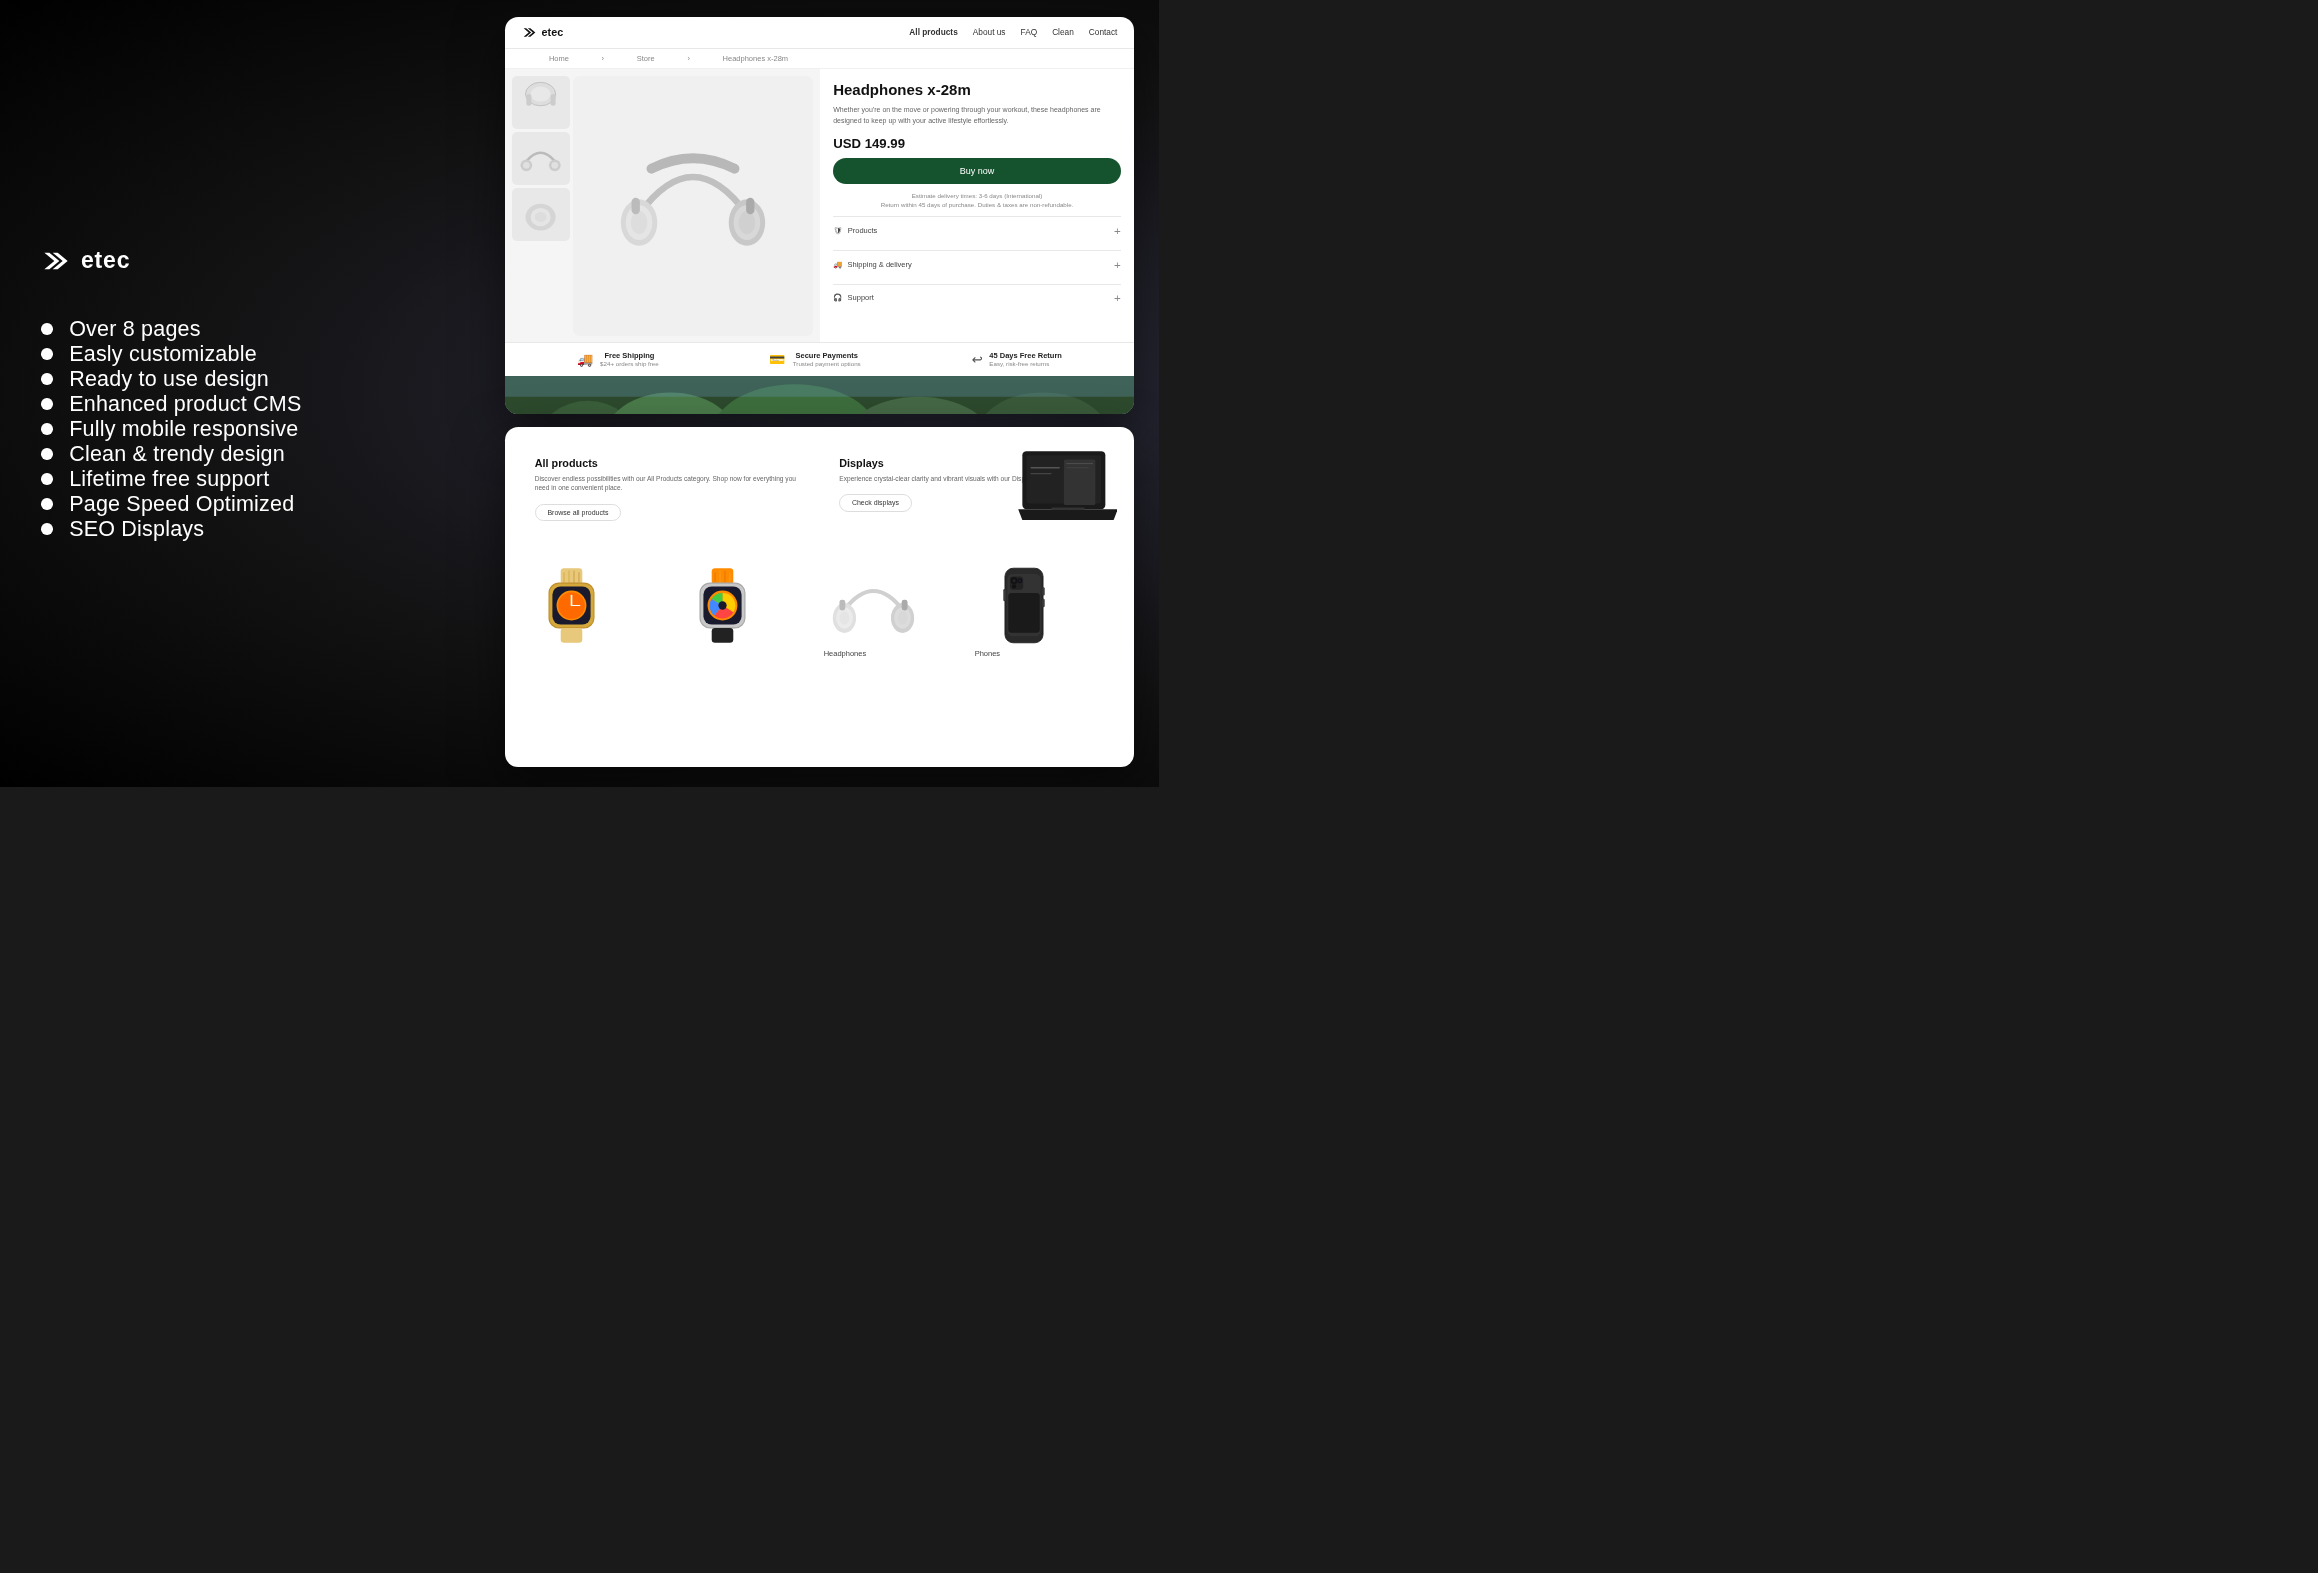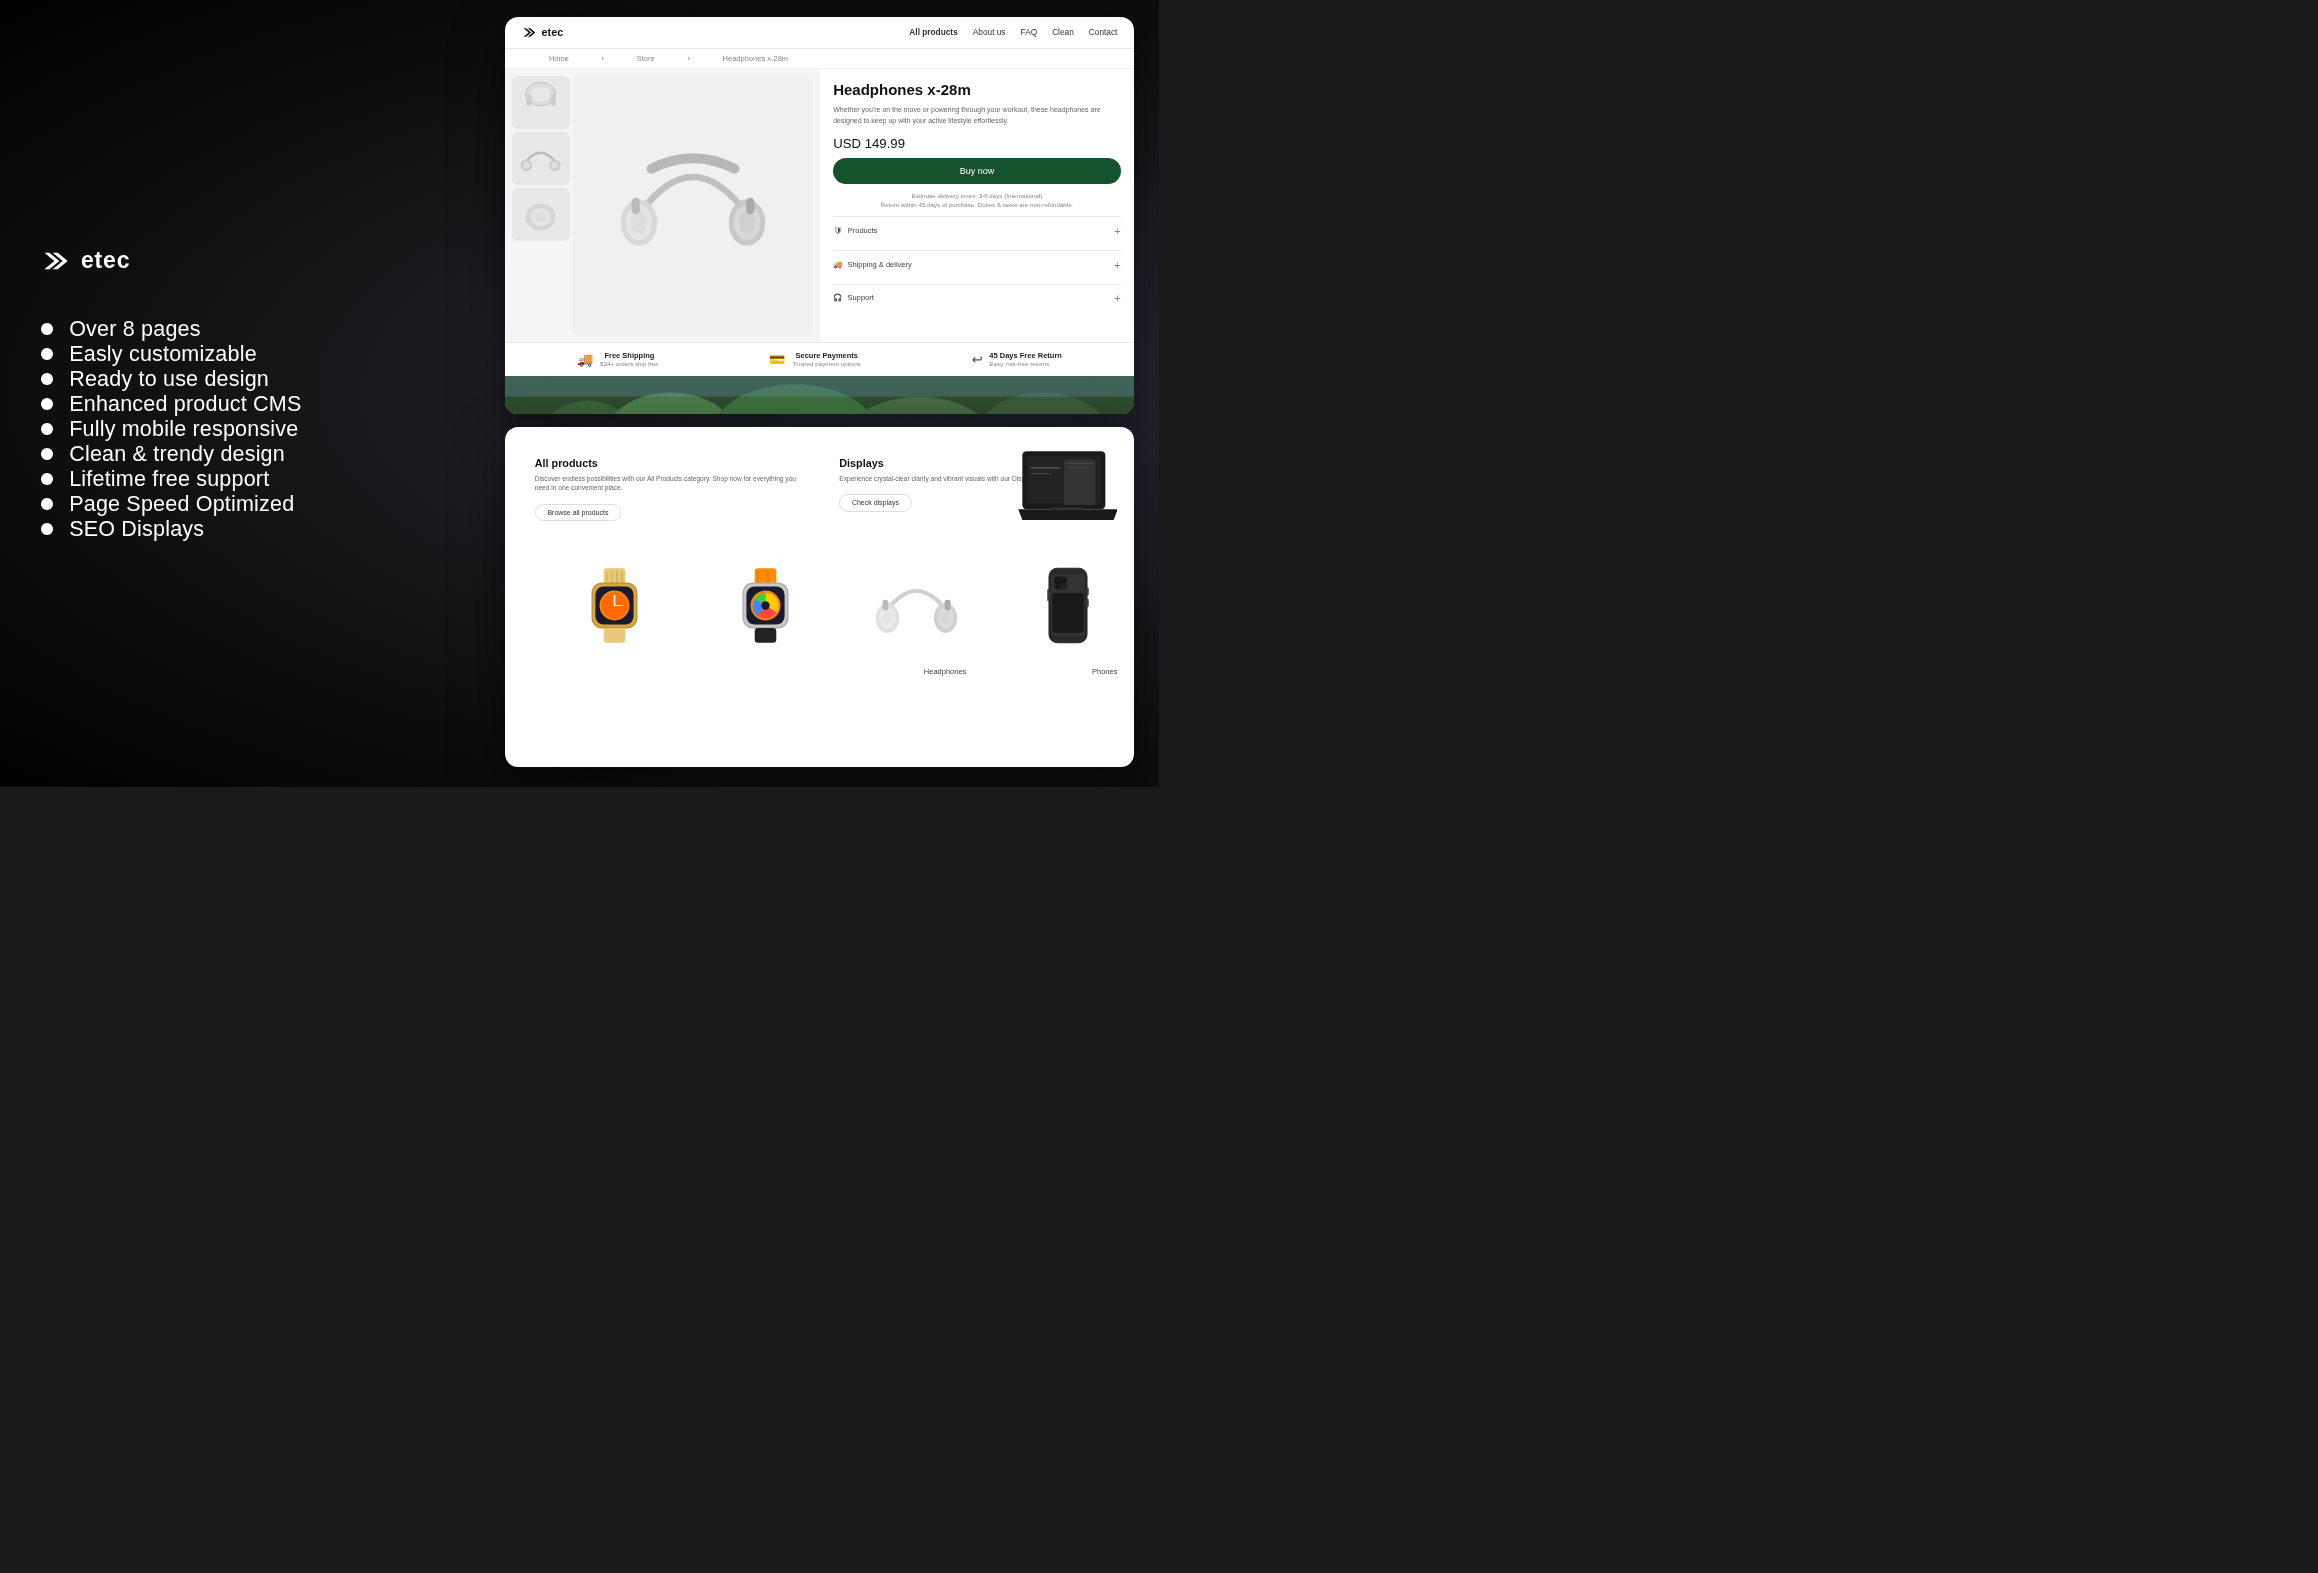--- a/index.html
+++ b/index.html
@@ -226,21 +226,21 @@
     }
 
     .product-desc {
       font-size: 7px;
       color: #666;
       line-height: 1.5;
     }
 
     .product-price {
       font-size: 13.2px;
-      font-weight: 400;
+      font-weight: 700;
       color: #111;
       margin-top: 3.3px;
     }
 
     .buy-btn {
       background: #14532d;
       color: #fff;
       border: none;
       border-radius: 16.6px;
       padding: 8.3px;
@@ -377,22 +377,22 @@
     .products-row {
       display: grid;
       grid-template-columns: repeat(4, 1fr);
       gap: 8.3px;
       padding: 0 16.6px 13.2px;
     }
 
     .product-thumb-card {
       display: flex;
       flex-direction: column;
-      align-items: flex-end;
-      gap: 20px;
+      align-items: flex-start;
+      gap: 2px;
     }
 
     .product-thumb-img {
       width: 99px;
       height: 83px;
       object-fit: contain;
       display: flex;
       align-items: center;
       justify-content: center;
     }

